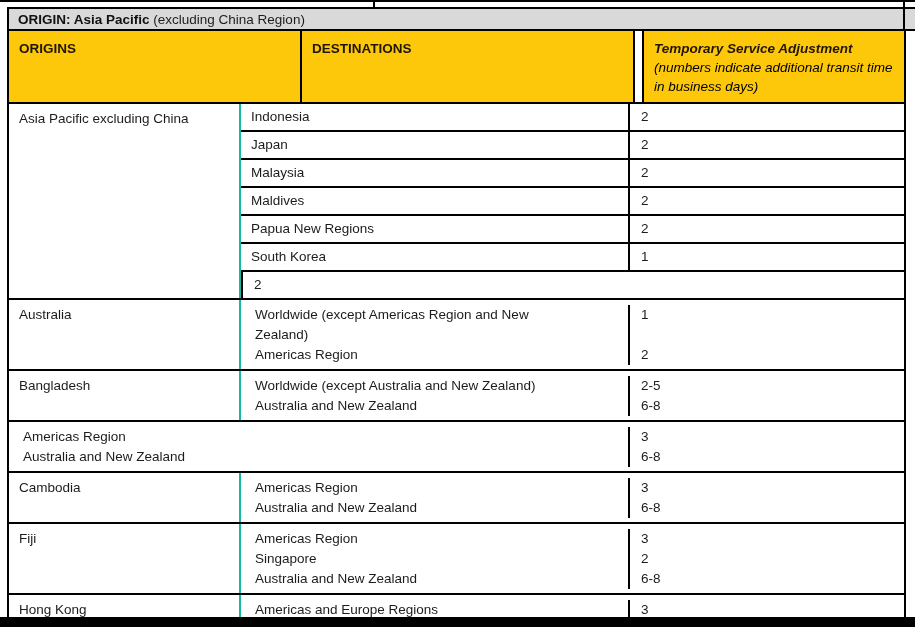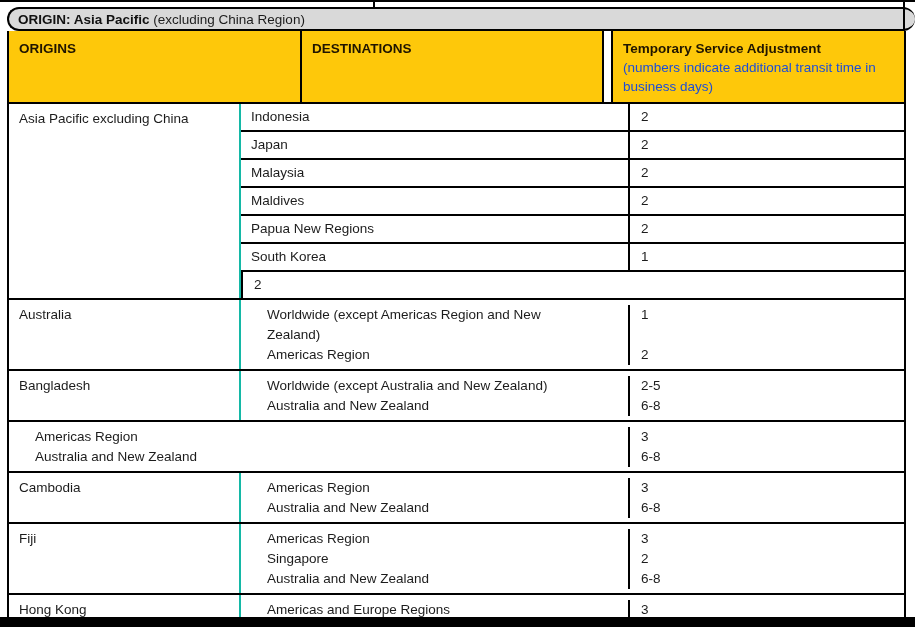--- a/index.html
+++ b/index.html
@@ -24,21 +24,20 @@
     margin-left: 7px;
     height: 24px;
     background: #d9d9d9;
     border-top: 2px solid #000;
     border-left: 2px solid #000;
     border-bottom: 2px solid #000;
     padding: 2px 0 0 9px;
     font-size: 13.5px;
     line-height: 18px;
     white-space: nowrap;
-    border-radius: 12px;
   }
   .origin-bar b { font-weight: bold; color: #111; }
   
   .right-rule { position: absolute; left: 903px; top: 0; width: 2px; height: 31px; background: #000; }
 
   .table {
     margin-left: 7px;
     width: 899px;
     border-left: 2px solid #000;
     border-right: 2px solid #000;
@@ -49,22 +48,22 @@
     background: #fec80a;
     padding: 8px 10px 6px 10px;
     font-weight: bold;
     color: #201500;
     min-height: 64px;
     line-height: 19px;
   }
   .hcell.h1 { width: 293px; border-right: 2px solid #000; }
   .hcell.h2 { flex: 1; }
   .hgap { width: 11px; background: #fff; border-left: 2px solid #000; border-right: 2px solid #000; }
-  .hcell.h3 { width: 291px; }
-  .h3-sub { font-weight: normal; color: #1d4ed8; line-height: 19px; }
+  .hcell.h3 { width: 260px; font-style: italic; }
+  .h3-sub { font-weight: normal; color: #000000; line-height: 19px; }
 
   .group { display: flex; border-bottom: 2px solid #000; }
   .group:last-child { border-bottom: none; }
   .origin-cell {
     width: 232px;
     border-right: 2px solid #14b8a6;
     padding: 5px 8px 0 10px;
     line-height: 19px;
   }
   .destcol { flex: 1; display: flex; flex-direction: column; }
@@ -76,21 +75,21 @@
     padding: 3px 46px 3px 10px;
     line-height: 20px;
   }
   .val {
     width: 276px;
     border-left: 2px solid #000;
     padding: 3px 8px 3px 11px;
     line-height: 20px;
   }
   .plain .dest, .plain .val { padding-top: 0; padding-bottom: 0; }
-  .plain .destcol-pad { padding: 5px 0 4px 16px; }
+  .plain .destcol-pad { padding: 5px 0 4px 4px; }
   .bottom-bar { position: absolute; left: 0; right: 0; bottom: 0; height: 10px; background: #000; }
 </style>
 </head>
 <body>
 
 <div class="page">
 
   <div class="top-strip">
     <div class="tick tick-a"></div>
     <div class="tick tick-b"></div>

